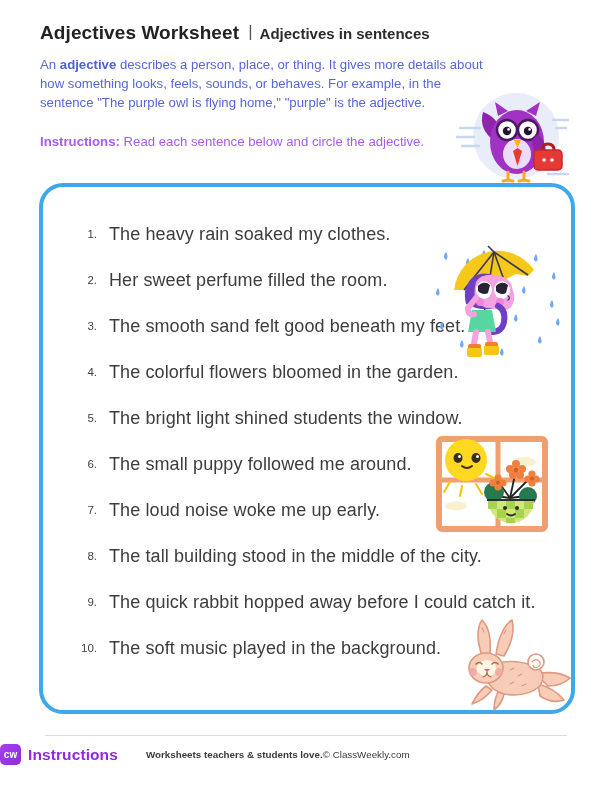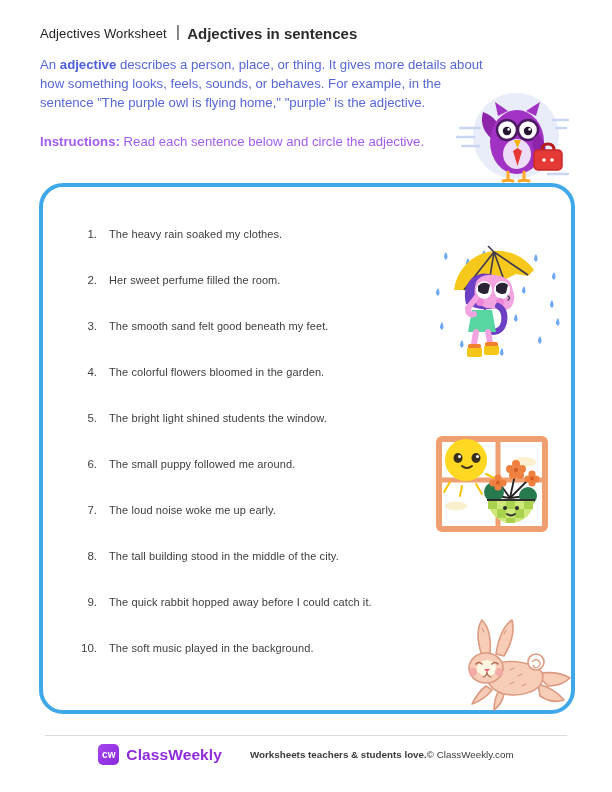--- a/index.html
+++ b/index.html
@@ -12,21 +12,21 @@
     background: #ffffff;
     overflow: hidden;
   }
   
   .title-row {
     position: absolute;
     left: 40px; top: 22px;
     display: flex; align-items: center;
     color: #222222;
   }
-  .title { font-size: 13px; font-weight: 400; letter-spacing: 0.1px; }
+  .title { font-size: 19px; font-weight: 700; letter-spacing: 0.1px; }
   .title-sep { font-size: 17px; font-weight: 300; color: #555; margin: 0 7px 2px 9px; }
   .subtitle { font-size: 15px; font-weight: 700; color: #2b2b2b; }
 
   .description {
     position: absolute;
     left: 40px; top: 55px;
     width: 452px;
     font-size: 13.2px;
     line-height: 19px;
     color: #5667d6;
@@ -62,21 +62,21 @@
   }
   .sentence-num {
     width: 34px;
     text-align: right;
     font-size: 11.5px;
     color: #3f3f3f;
     flex: 0 0 34px;
   }
   .sentence-text {
     margin-left: 12px;
-    font-size: 11px;
+    font-size: 18px;
     color: #3d3d3d;
     letter-spacing: 0.1px;
     white-space: nowrap;
   }
 
   
   .illus { position: absolute; }
   .illus-owl    { left: 456px; top: 90px;  width: 118px; height: 98px; }
   .illus-girl   { left: 428px; top: 244px; width: 142px; height: 122px; }
   .illus-window { left: 436px; top: 436px; width: 112px; height: 96px; }
@@ -87,21 +87,21 @@
     position: absolute;
     left: 45px; top: 735px;
     width: 522px; height: 1px;
     background: #dcdcdc;
   }
   .footer {
     position: absolute;
     left: 0; top: 744px;
     width: 612px;
     display: flex;
-    justify-content: center;
+    justify-content: flex-start;
     align-items: center;
   }
   .logo-badge {
     width: 21px; height: 21px;
     border-radius: 5px;
     background: linear-gradient(135deg, #a643ee, #8a2bdc);
     color: #ffffff;
     font-size: 10px; font-weight: 700;
     display: flex; align-items: center; justify-content: center;
     letter-spacing: 0.2px;
@@ -391,18 +391,18 @@
         <path d="M58,72 l4,-2"></path>
       <path d="M70,74 l4,-2"></path>
         <path d="M30,16 l2,4"></path>
         <path d="M54,18 l-2,4"></path>
     </g>
   </svg>
 
   <div class="footer-divider"></div>
   <div class="footer">
     <div class="logo-badge">cw</div>
-    <span class="brand">ClassWeekly</span>
+    <span class="brand">Instructions</span>
     <span class="tagline">Worksheets teachers &amp; students love.</span>
     <span class="copyright">© ClassWeekly.com</span>
   </div>
 
 </div>
 
 </body></html>

